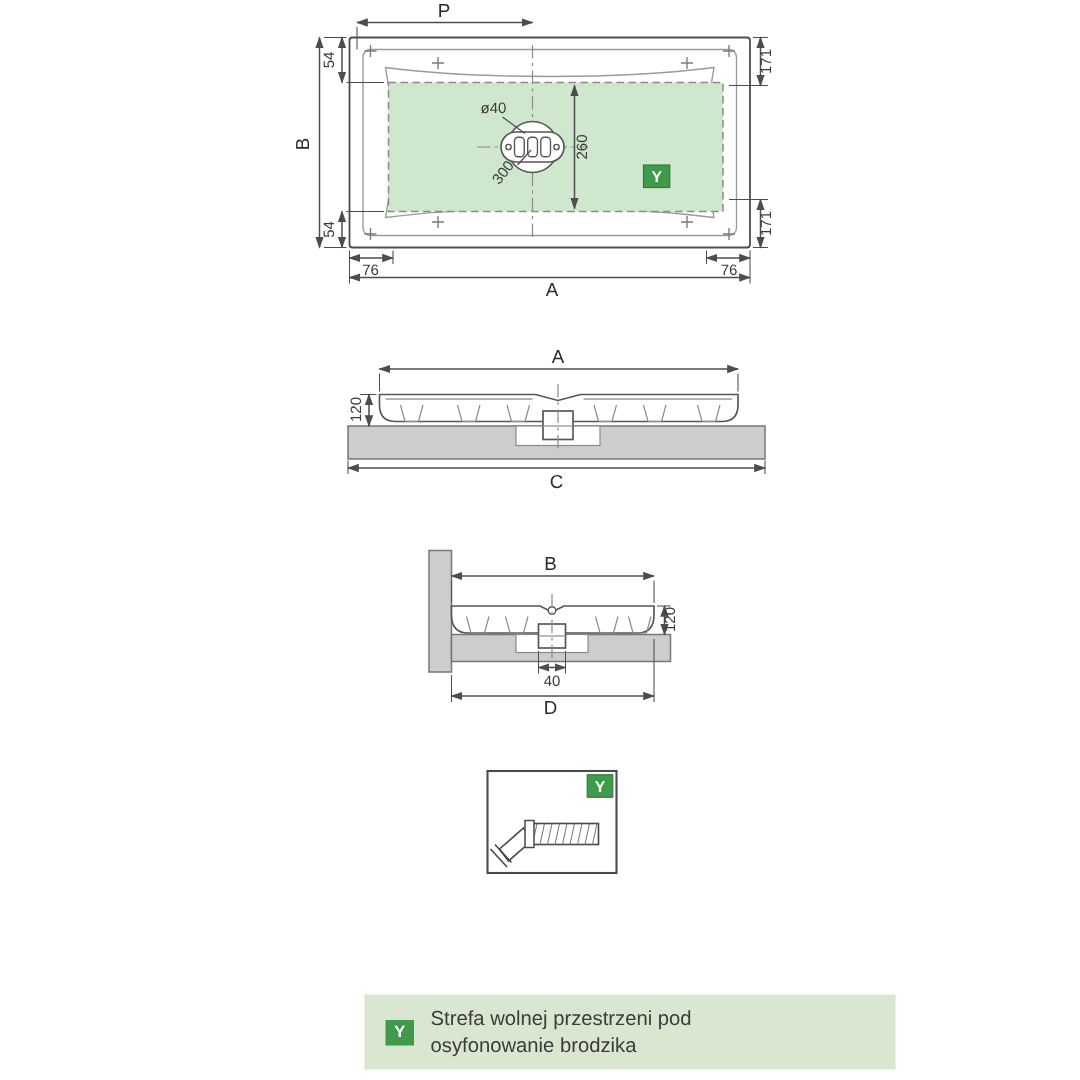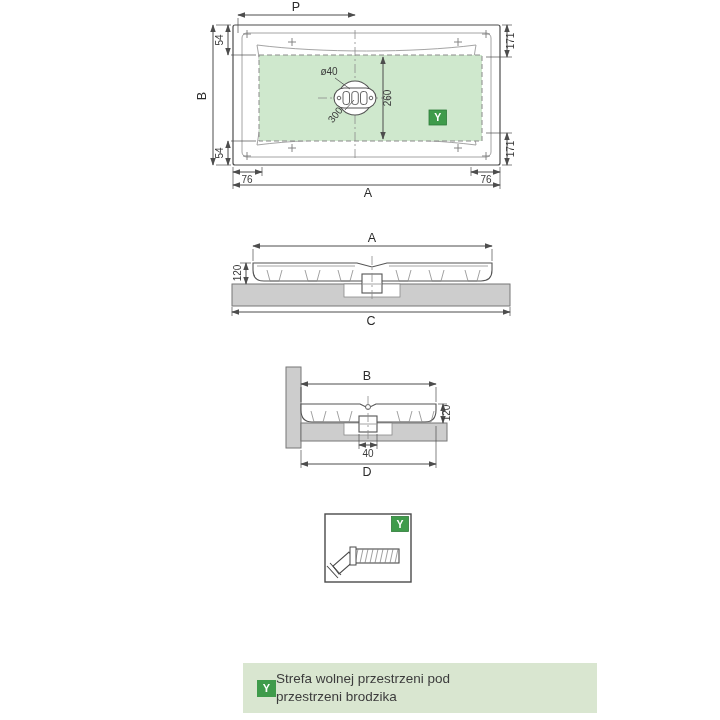--- a/index.html
+++ b/index.html
@@ -20,21 +20,21 @@
   .notch{fill:#ffffff;stroke:#8a8a8a;stroke-width:0.8;}
   .zone{fill:#cfe8cd;stroke:#8a8a8a;stroke-width:1;stroke-dasharray:5 3;}
   .greenbox{fill:#3f9b4b;stroke:#2f7c3a;stroke-width:0.8;}
   .screws{stroke:#7a7a7a;stroke-width:0.9;fill:none;}
   .part{fill:#ffffff;stroke:#555;stroke-width:1.1;}
   .partthin{fill:#ffffff;stroke:#555;stroke-width:0.9;}
   .leader{stroke:#4d4d4d;stroke-width:0.8;fill:none;}
   .hatch{stroke:#777;stroke-width:0.7;fill:none;}
   .legend-band{position:absolute;left:243px;top:663px;width:354px;height:50px;background:#d9e6d0;display:flex;align-items:center;padding-left:14px;box-sizing:border-box;}
   .legend-y{width:19px;height:17px;background:#3f9b4b;color:#fff;font-weight:700;font-size:11px;display:flex;align-items:center;justify-content:center;flex:0 0 auto;}
-  .legend-text{font-size:13.5px;color:#3c3c3c;line-height:1.35;}
+  .legend-text{margin-left:11px;font-size:13.5px;color:#3c3c3c;line-height:1.35;}
 </style>
 </head>
 <body>
 
 <div class="page">
 <svg width="720" height="660" viewBox="0 0 720 660">
   <defs>
     <marker id="arr" viewBox="0 0 10 10" refX="9" refY="5" markerWidth="8" markerHeight="8" orient="auto-start-reverse">
       <path d="M0,1.5 L10,5 L0,8.5 Z" fill="#4d4d4d"></path>
     </marker>
@@ -212,16 +212,16 @@
       <path class="hatch" d="M358,549 l-3,14 M363,549 l-3,14 M368,549 l-3,14 M373,549 l-3,14 M378,549 l-3,14 M383,549 l-3,14 M388,549 l-3,14 M393,549 l-3,14 M398,549 l-3,14"></path>
       <rect x="350" y="547" width="6" height="18" fill="#ffffff" stroke="#4a4a4a" stroke-width="1"></rect>
     </g>
   </g>
 </svg>
 
 <div class="legend-band">
   <div class="legend-y">Y</div>
   <div class="legend-text">
     <div>Strefa wolnej przestrzeni pod</div>
-    <div>przestrzeni brodzika</div>
+    <div>osyfonowanie brodzika</div>
   </div>
 </div>
 </div>
 
 </body></html>

